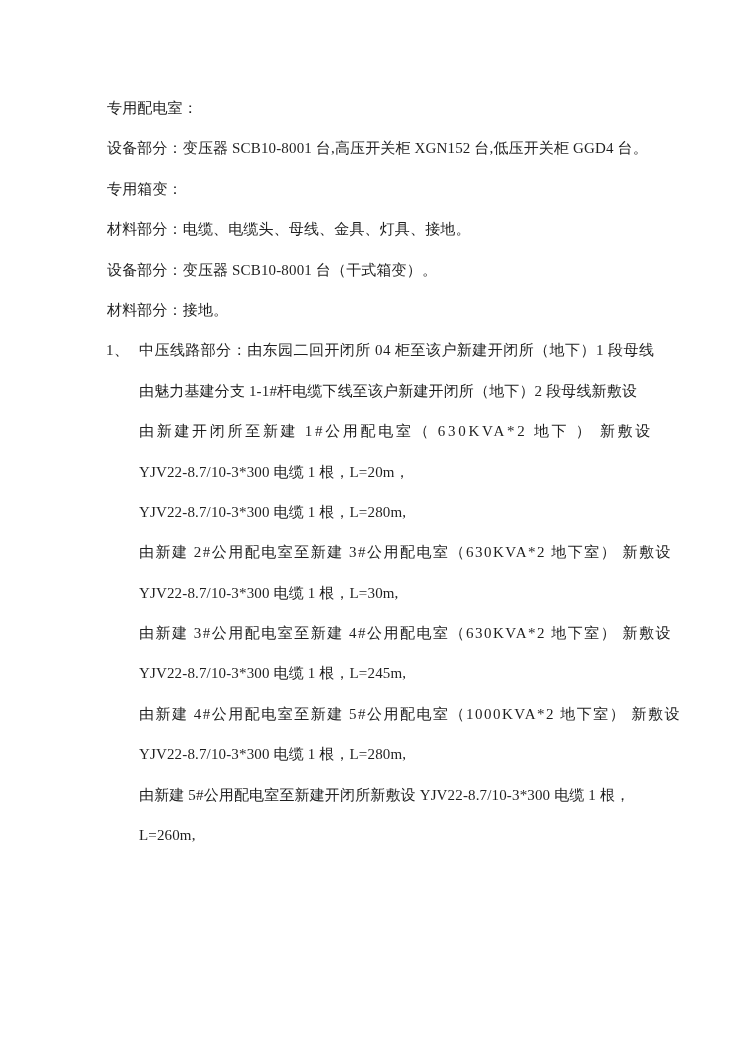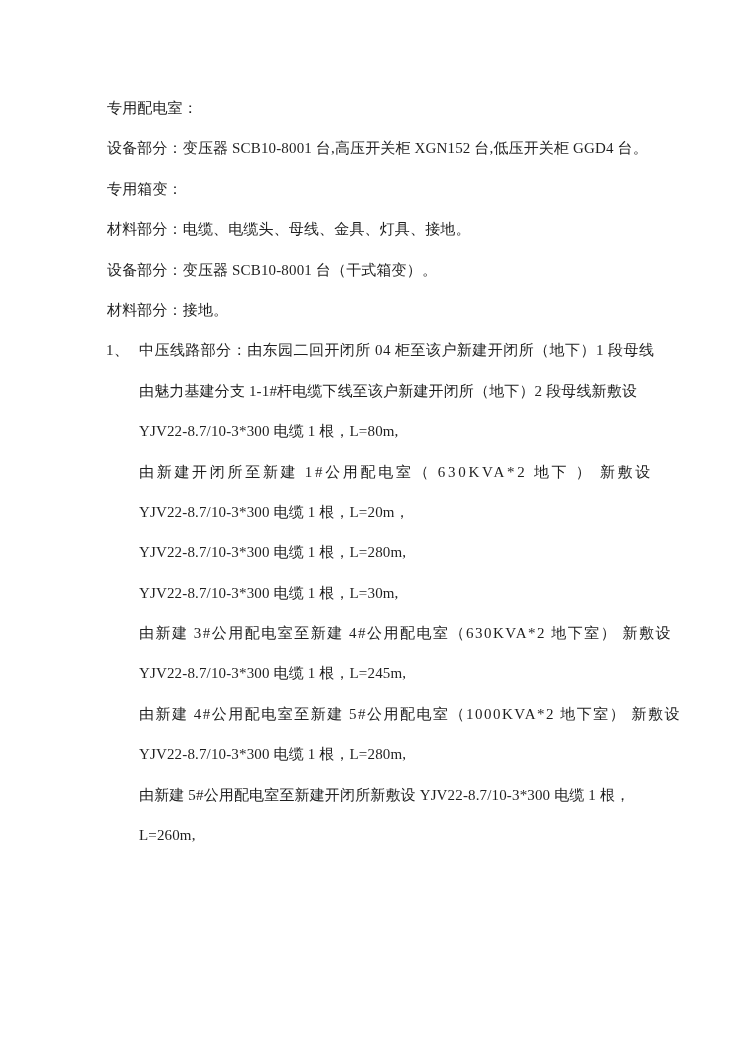--- a/index.html
+++ b/index.html
@@ -45,24 +45,24 @@
 <div class="page">
   <div class="doc" id="doc-lines">
       <div class="line indent-body"><span>专用配电室：</span></div>
       <div class="line indent-body"><span>设备部分：变压器 SCB10-8001 台,高压开关柜 XGN152 台,低压开关柜 GGD4 台。</span></div>
       <div class="line indent-body"><span>专用箱变：</span></div>
       <div class="line indent-body"><span>材料部分：电缆、电缆头、母线、金具、灯具、接地。</span></div>
       <div class="line indent-body"><span>设备部分：变压器 SCB10-8001 台（干式箱变）。</span></div>
       <div class="line indent-body"><span>材料部分：接地。</span></div>
       <div class="line indent-list sp1"><span class="marker">1、</span><span>中压线路部分：由东园二回开闭所 04 柜至该户新建开闭所（地下）1 段母线</span></div>
       <div class="line indent-cont"><span>由魅力基建分支 1-1#杆电缆下线至该户新建开闭所（地下）2 段母线新敷设</span></div>
-      <div class="line indent-cont"><span>YJV22-8.7/10-3*300 电缆 1 根，L=80m,</span></div>
       <div class="line indent-cont sp3"><span>由新建开闭所至新建 1#公用配电室（ 630KVA*2 地下 ） 新敷设</span></div>
       <div class="line indent-cont"><span>YJV22-8.7/10-3*300 电缆 1 根，L=20m，</span></div>
       <div class="line indent-cont"><span>YJV22-8.7/10-3*300 电缆 1 根，L=280m,</span></div>
+      <div class="line indent-cont sp2"><span>由新建 2#公用配电室至新建 3#公用配电室（630KVA*2 地下室） 新敷设</span></div>
       <div class="line indent-cont"><span>YJV22-8.7/10-3*300 电缆 1 根，L=30m,</span></div>
       <div class="line indent-cont sp2"><span>由新建 3#公用配电室至新建 4#公用配电室（630KVA*2 地下室） 新敷设</span></div>
       <div class="line indent-cont"><span>YJV22-8.7/10-3*300 电缆 1 根，L=245m,</span></div>
       <div class="line indent-cont sp2"><span>由新建 4#公用配电室至新建 5#公用配电室（1000KVA*2 地下室） 新敷设</span></div>
       <div class="line indent-cont"><span>YJV22-8.7/10-3*300 电缆 1 根，L=280m,</span></div>
       <div class="line indent-cont"><span>由新建 5#公用配电室至新建开闭所新敷设 YJV22-8.7/10-3*300 电缆 1 根，</span></div>
       <div class="line indent-cont"><span>L=260m,</span></div>
     </div>
 </div>
 

